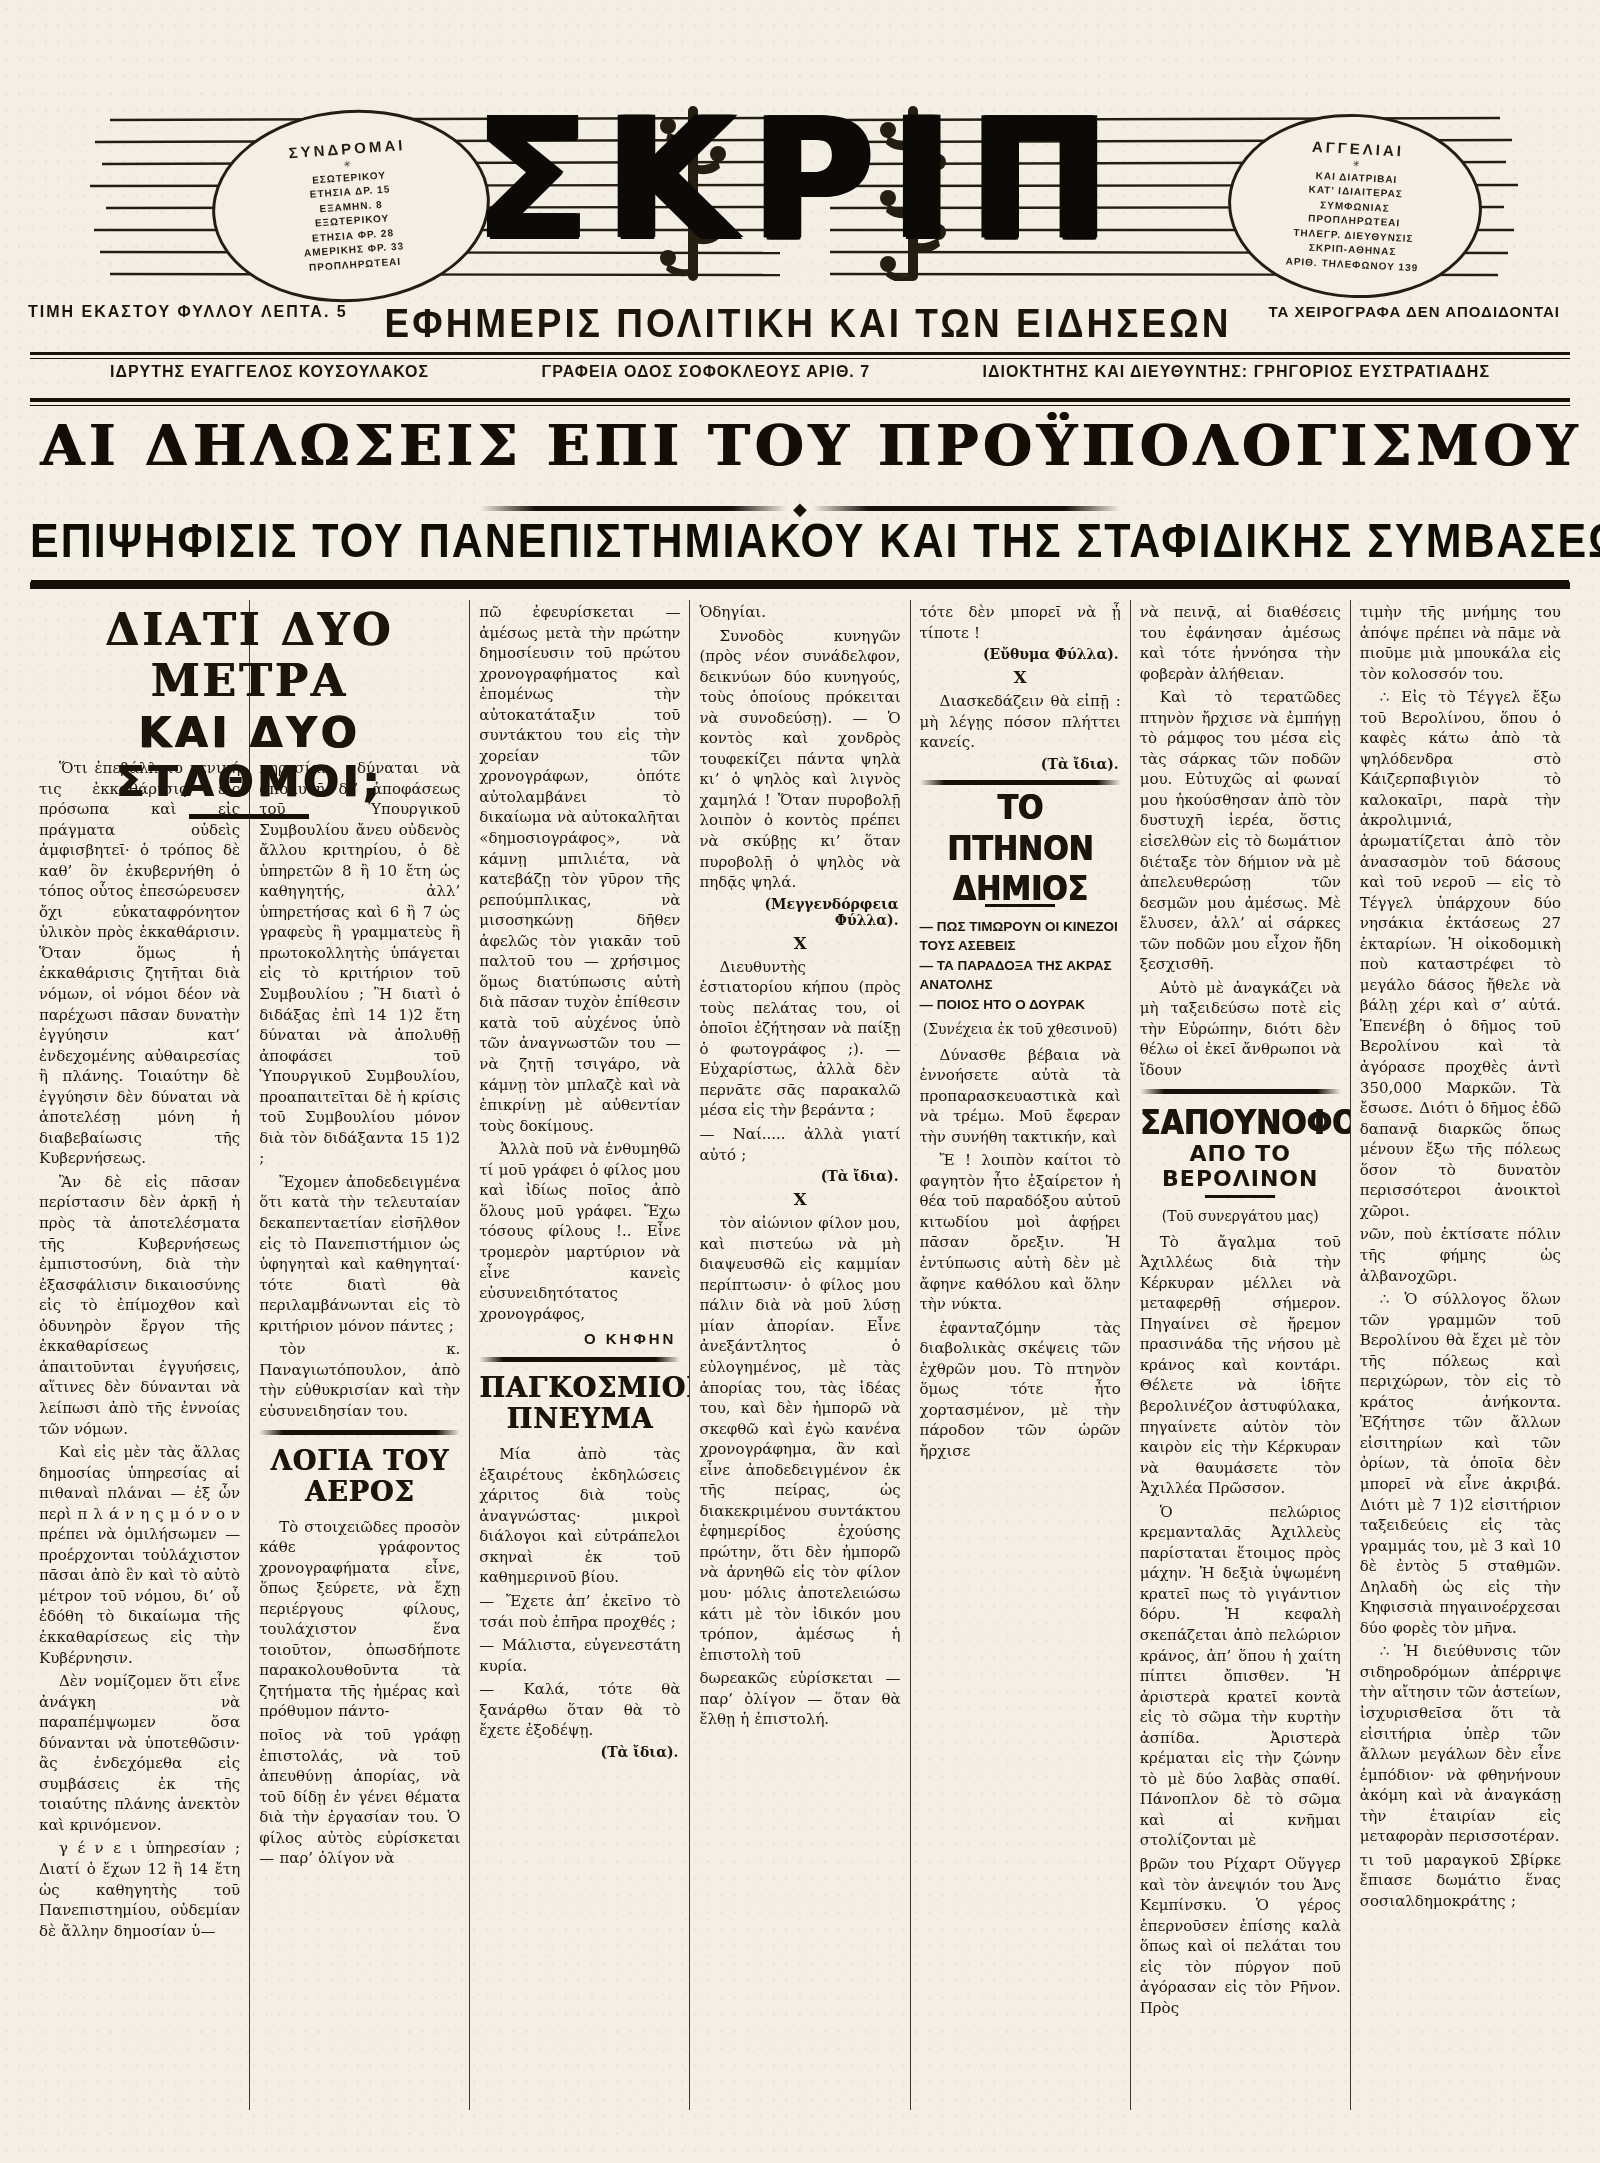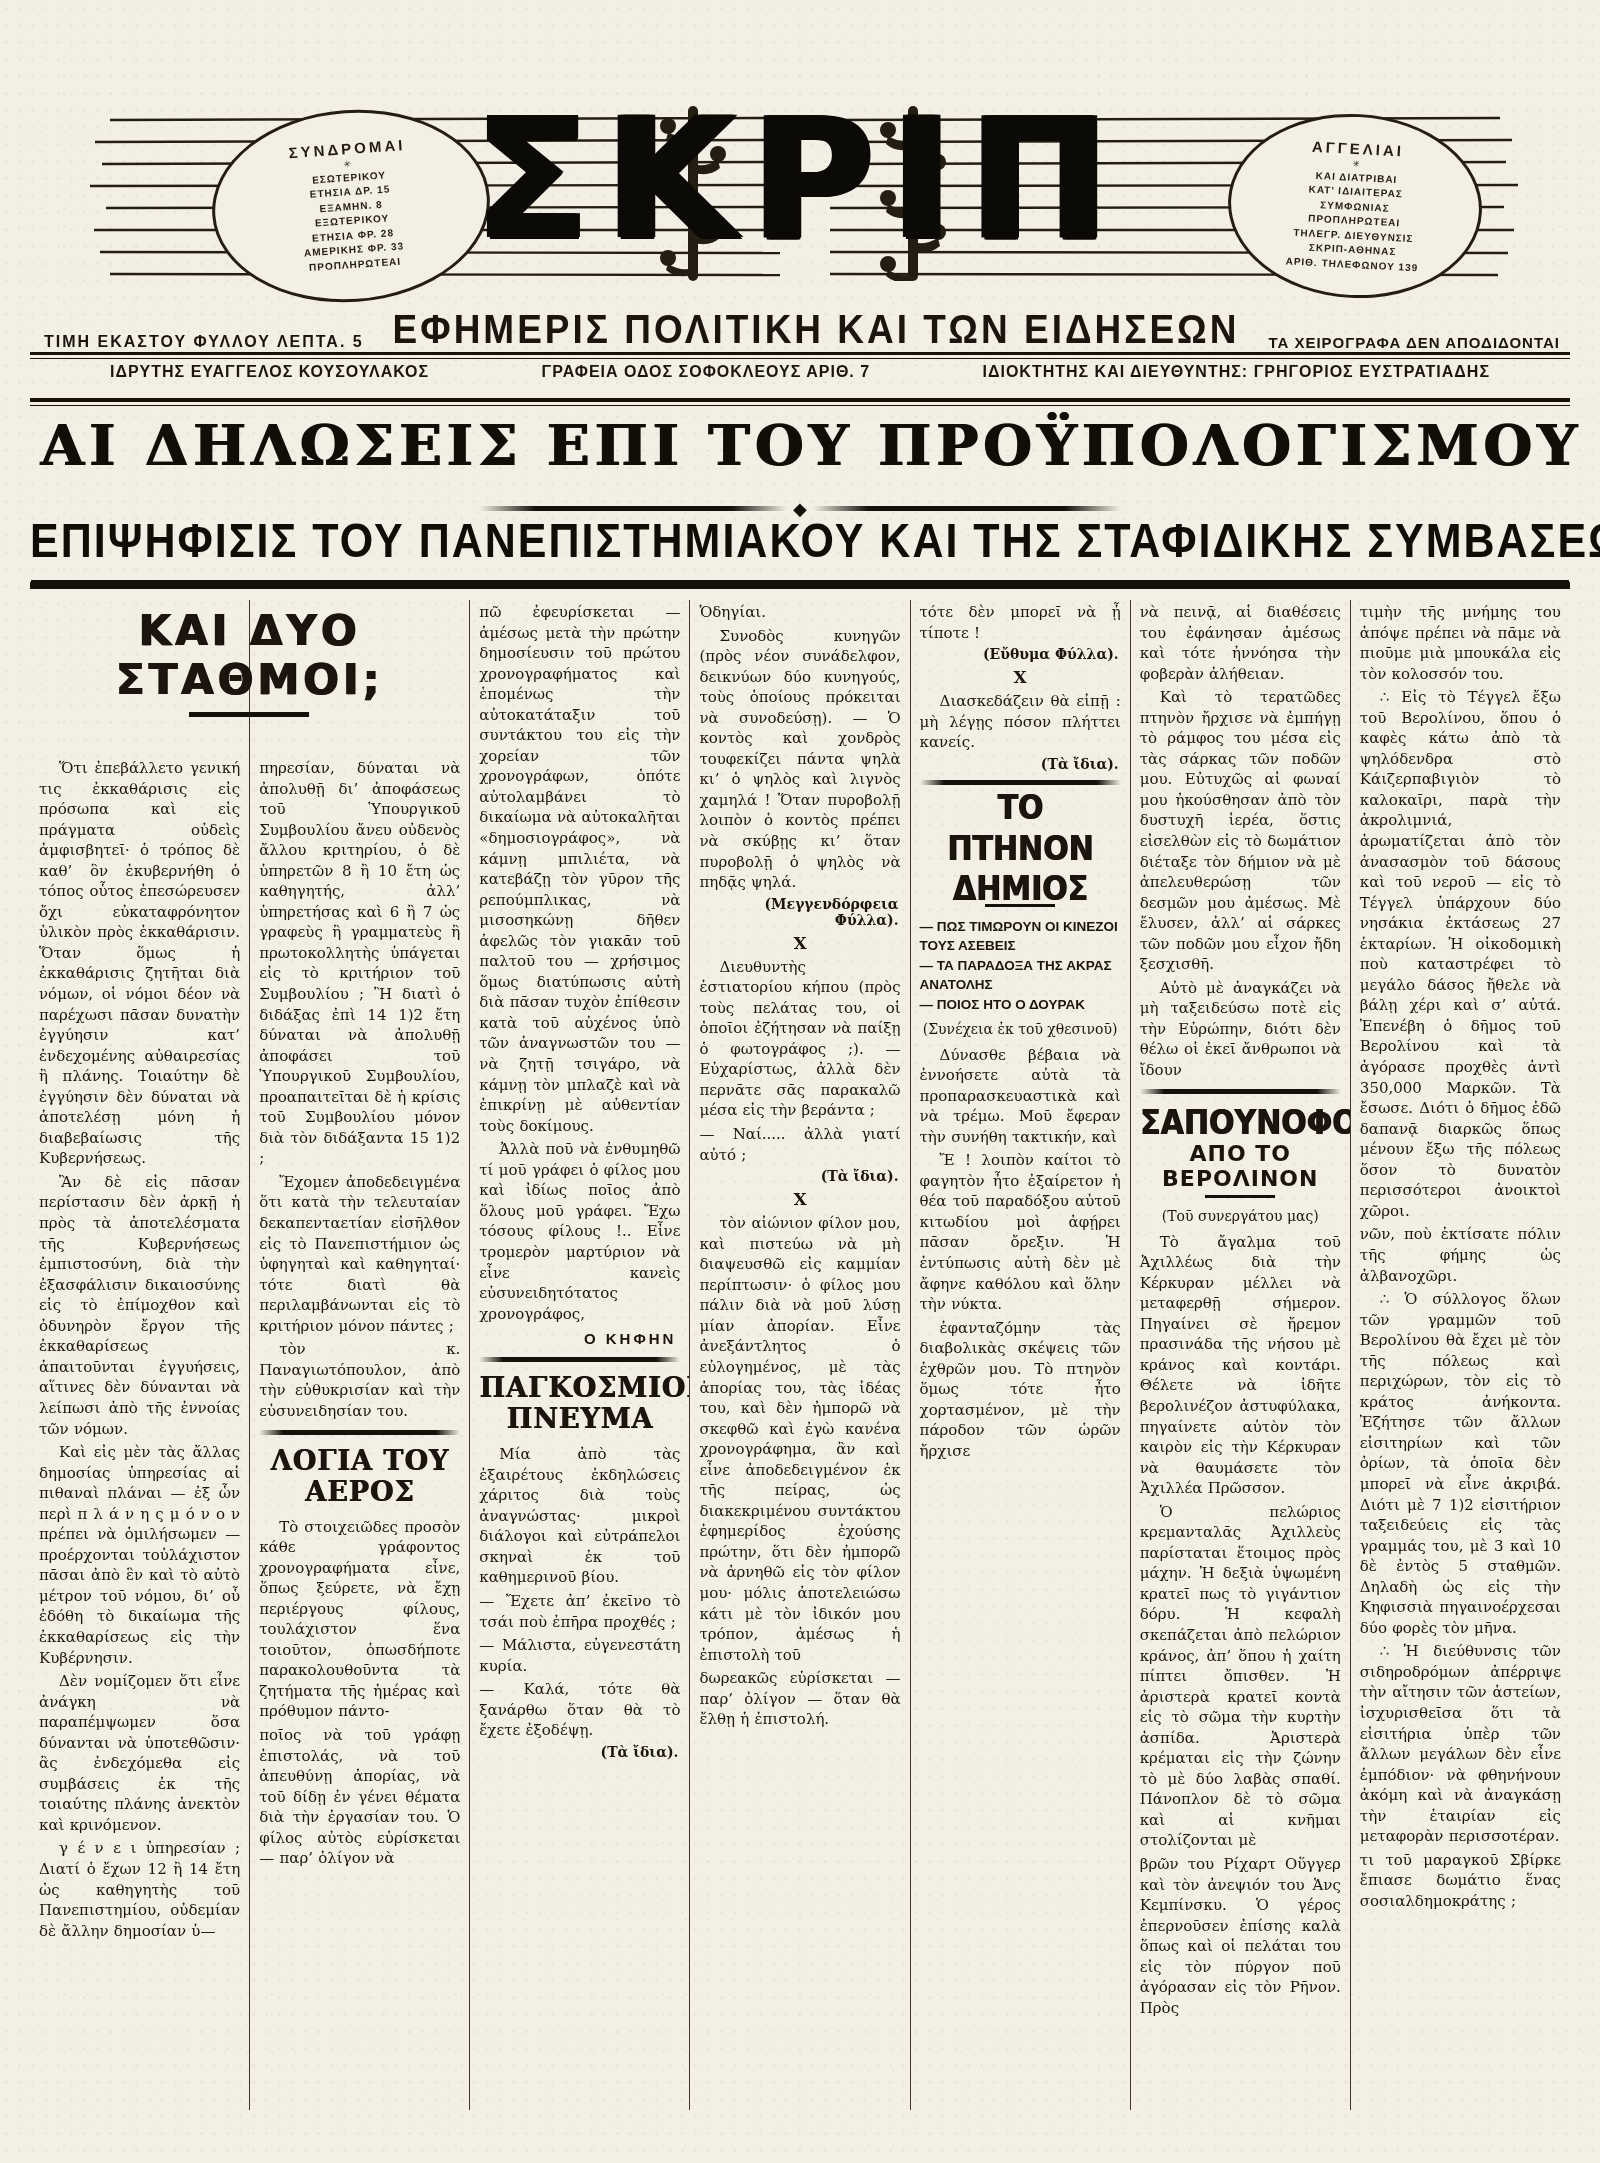--- a/index.html
+++ b/index.html
@@ -37,22 +37,22 @@
   .badge-sep{font-size:9px;letter-spacing:2px;margin-bottom:2px;}
   .badge-line{font-size:10px;font-weight:bold;letter-spacing:1px;line-height:1.45;}
   .paper-title{
     position:absolute;left:0;right:0;top:-18px;text-align:center;
     font-family:"DejaVu Sans", sans-serif;font-weight:bold;font-size:168px;line-height:1.3;
     letter-spacing:16px;color:#0c0a07;
     text-shadow:3px 0 0 #0c0a07,-3px 0 0 #0c0a07,0 2px 0 #0c0a07,2px 2px 0 #0c0a07;
   }
   
   .subtitle-row{
-    position:absolute;top:303px;left:44px;right:40px;height:48px;
-    display:flex;align-items:flex-end;justify-content:space-between;
+    position:absolute;top:303px;left:28px;right:40px;height:48px;
+    display:flex;align-items:flex-start;justify-content:space-between;
   }
   .price-note{font-family:"Liberation Sans", sans-serif;font-weight:bold;font-size:16px;letter-spacing:2px;}
   .paper-subtitle{
     font-family:"Liberation Sans", sans-serif;font-weight:bold;font-size:37px;letter-spacing:3px;
     transform:scaleY(1.08);white-space:nowrap;
   }
   .manuscripts-note{font-family:"Liberation Sans", sans-serif;font-weight:bold;font-size:15px;letter-spacing:1px;}
   .rule-double{position:absolute;left:30px;right:30px;border-top:3px solid #181209;border-bottom:1px solid #181209;height:3px;}
   .rd1{top:352px;}
   .founder-row{
@@ -213,20 +213,21 @@
   <div class="divider-orn">
     <div class="tape"></div>
     <span class="diamond">◆</span>
     <div class="tape"></div>
   </div>
   <div class="headline-secondary">ΕΠΙΨΗΦΙΣΙΣ ΤΟΥ ΠΑΝΕΠΙΣΤΗΜΙΑΚΟΥ ΚΑΙ ΤΗΣ ΣΤΑΦΙΔΙΚΗΣ ΣΥΜΒΑΣΕΩΣ</div>
   <div class="rule-heavy"></div>
 
   <div class="body-area">
     <div class="lead-heading">
+      <div class="lead-line1">ΔΙΑΤΙ ΔΥΟ ΜΕΤΡΑ</div>
       <div class="lead-line2">ΚΑΙ ΔΥΟ ΣΤΑΘΜΟΙ;</div>
       <div class="lead-underline"></div>
     </div>
     <div class="columns" id="columns">
         <div class="col">
           <div class="spacer" style="height: 156px;"></div>
           <p class="para">Ὅτι ἐπεβάλλετο γενική τις ἐκκαθάρισις εἰς πρόσωπα καὶ εἰς πράγματα οὐδεὶς ἀμφισβητεῖ· ὁ τρόπος δὲ καθ’ ὃν ἐκυβερνήθη ὁ τόπος οὗτος ἐπεσώρευσεν ὄχι εὐκαταφρόνητον ὑλικὸν πρὸς ἐκκαθάρισιν. Ὅταν ὅμως ἡ ἐκκαθάρισις ζητῆται διὰ νόμων, οἱ νόμοι δέον νὰ παρέχωσι πᾶσαν δυνατὴν ἐγγύησιν κατ’ ἐνδεχομένης αὐθαιρεσίας ἢ πλάνης. Τοιαύτην δὲ ἐγγύησιν δὲν δύναται νὰ ἀποτελέσῃ μόνη ἡ διαβεβαίωσις τῆς Κυβερνήσεως.</p>
           <p class="para">Ἂν δὲ εἰς πᾶσαν περίστασιν δὲν ἀρκῇ ἡ πρὸς τὰ ἀποτελέσματα τῆς Κυβερνήσεως ἐμπιστοσύνη, διὰ τὴν ἐξασφάλισιν δικαιοσύνης εἰς τὸ ἐπίμοχθον καὶ ὀδυνηρὸν ἔργον τῆς ἐκκαθαρίσεως ἀπαιτοῦνται ἐγγυήσεις, αἵτινες δὲν δύνανται νὰ λείπωσι ἀπὸ τῆς ἐννοίας τῶν νόμων.</p>
           <p class="para">Καὶ εἰς μὲν τὰς ἄλλας δημοσίας ὑπηρεσίας αἱ πιθαναὶ πλάναι — ἐξ ὧν περὶ π λ ά ν η ς  μ ό ν ο ν πρέπει νὰ ὁμιλήσωμεν — προέρχονται τοὐλάχιστον πᾶσαι ἀπὸ ἓν καὶ τὸ αὐτὸ μέτρον τοῦ νόμου, δι’ οὗ ἐδόθη τὸ δικαίωμα τῆς ἐκκαθαρίσεως εἰς τὴν Κυβέρνησιν.</p>
           <p class="para">Δὲν νομίζομεν ὅτι εἶνε ἀνάγκη νὰ παραπέμψωμεν ὅσα δύνανται νὰ ὑποτεθῶσιν· ἂς ἐνδεχόμεθα εἰς συμβάσεις ἐκ τῆς τοιαύτης πλάνης ἀνεκτὸν καὶ κρινόμενον.</p>

